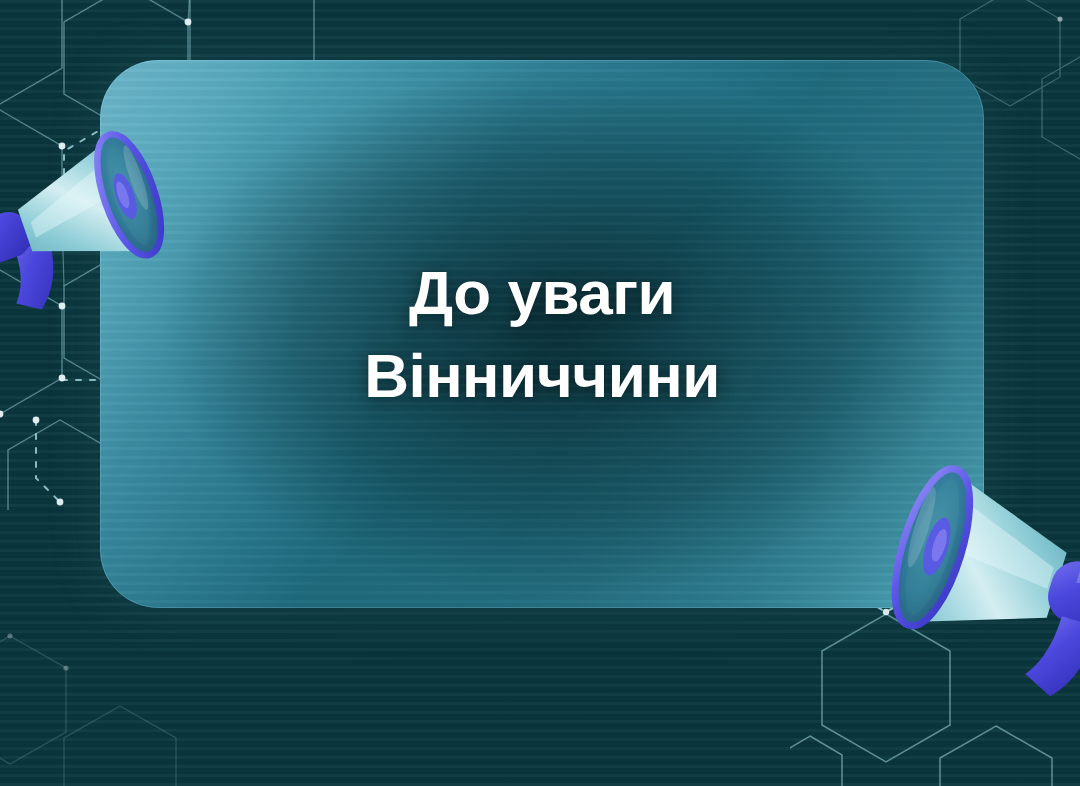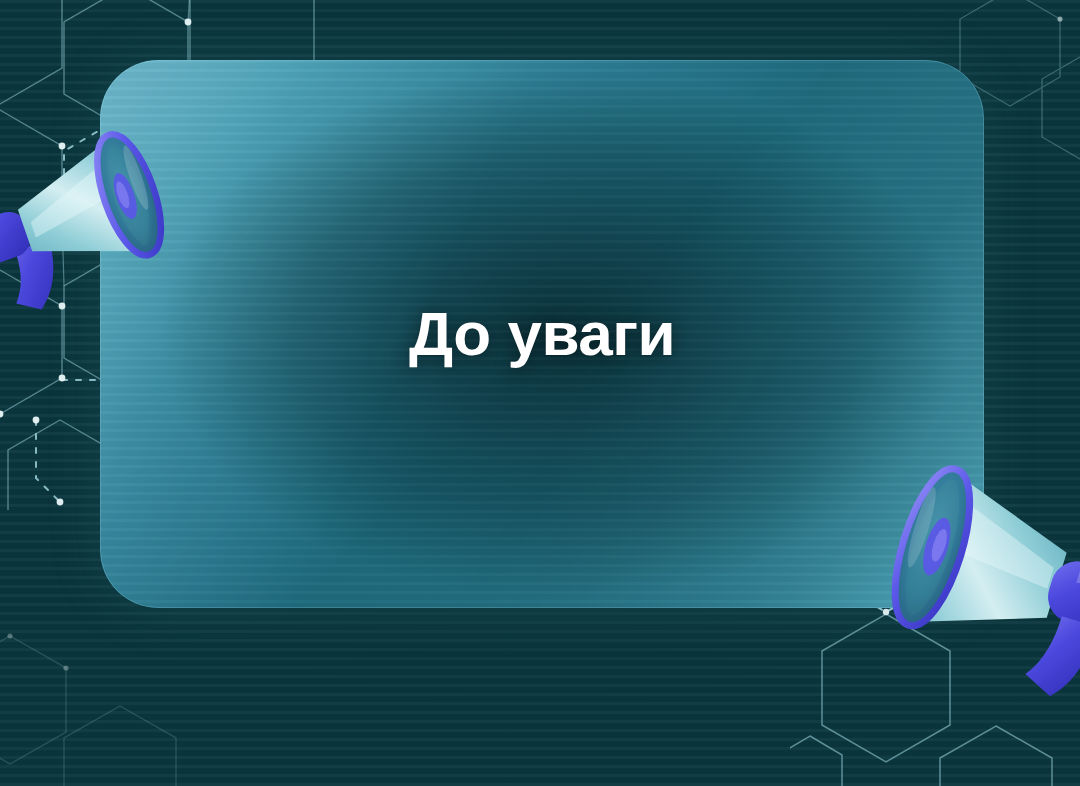--- a/index.html
+++ b/index.html
@@ -230,20 +230,21 @@
   </svg>
 
   <div class="card">
     <div class="card-sheen"></div>
     <div class="card-scan"></div>
     <div class="card-edge"></div>
   </div>
 
   <div class="headline">
     <div class="hl-line">До уваги</div>
+    <div class="hl-line">Вінниччини</div>
   </div>
 
   <svg class="megaphone mega-left" width="230" height="230" viewBox="0 0 230 230">
     <defs>
       <linearGradient id="coneL" x1="0" y1="1" x2="1" y2="0">
         <stop offset="0%" stop-color="#5aa9ba"></stop>
         <stop offset="30%" stop-color="#8ecdd6"></stop>
         <stop offset="55%" stop-color="#d4eef1"></stop>
         <stop offset="78%" stop-color="#9ad3dc"></stop>
         <stop offset="100%" stop-color="#69b5c4"></stop>

